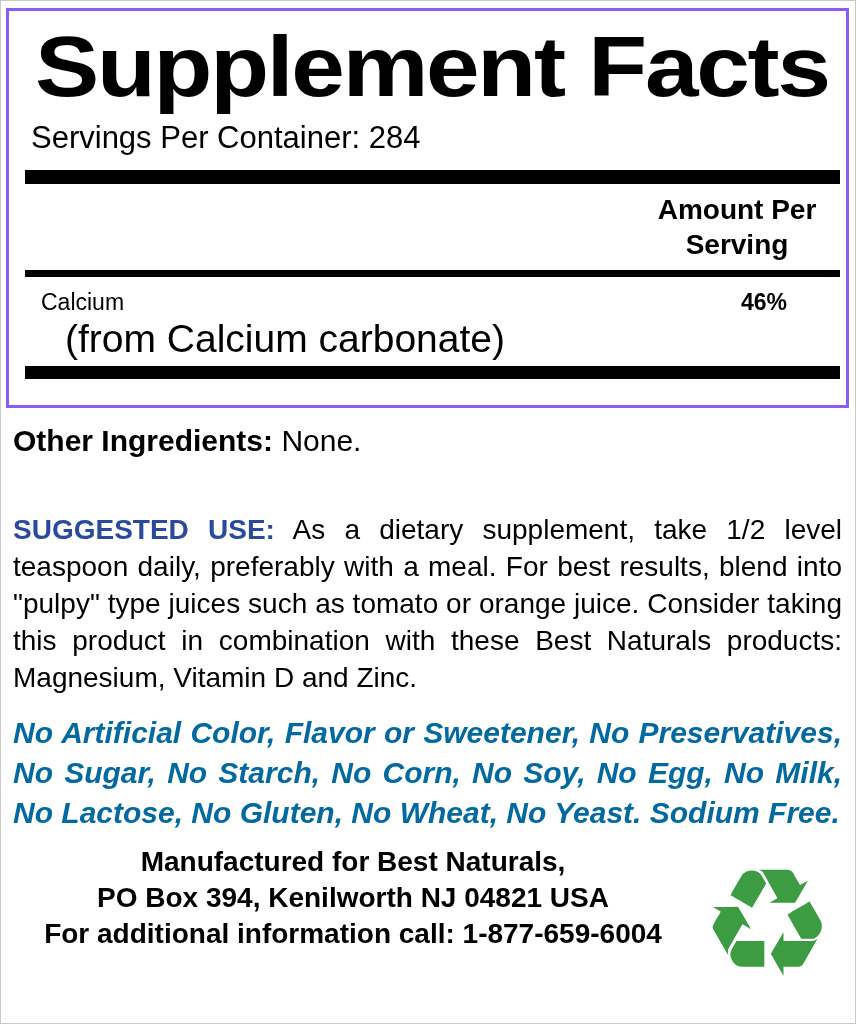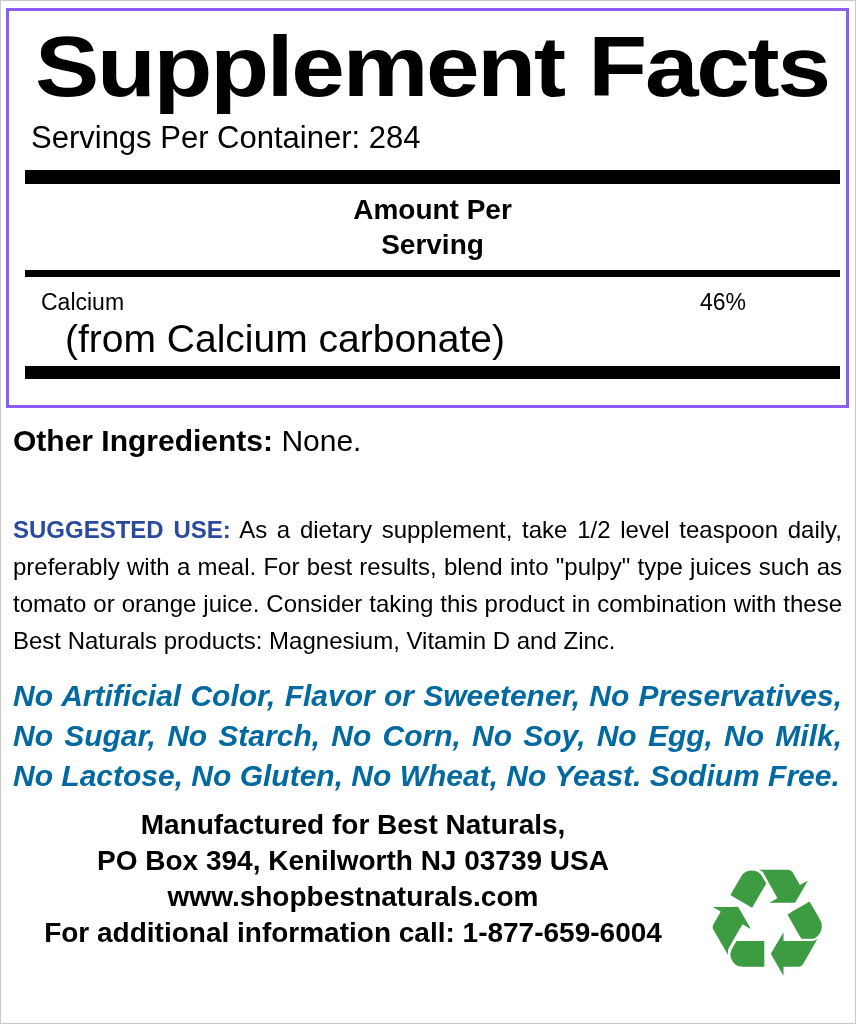--- a/index.html
+++ b/index.html
@@ -44,56 +44,56 @@
     line-height: 38px;
     margin-left: 8px;
   }
   .bar { background: #000; margin: 0 2px; }
   .bar-thick-top { height: 14px; margin-top: 13px; }
   .bar-medium    { height: 7px;  margin-top: 8px; }
   .bar-thick-bottom { height: 13px; margin-top: 11px; }
 
   .head-row {
     display: flex;
-    justify-content: center;
+    justify-content: flex-end;
     font-weight: bold;
     font-size: 28px;
     line-height: 35px;
     margin-top: 8px;
   }
   .head-amount { width: 210px; text-align: center; }
   .head-dv { width: 128px; text-align: right; padding-right: 4px; }
 
   .nutrient-row {
     display: flex;
     font-size: 23px;
     line-height: 33px;
     margin-top: 9px;
   }
   .n-name { flex: 1; padding-left: 18px; }
   .n-amount { width: 210px; text-align: center; }
-  .n-dv { width: 128px; text-align: left; padding-right: 14px; }
+  .n-dv { width: 128px; text-align: center; padding-right: 14px; font-weight: bold; }
   .n-sub {
     font-size: 39px;
     line-height: 33px;
     padding-left: 42px;
     margin-top: 3px;
   }
 
   
   .other-ing {
     margin: 15px 14px 0 13px;
     font-size: 30px;
     line-height: 36px;
   }
   .other-ing .lbl { font-weight: bold; }
 
   .suggested {
     margin: 52px 14px 0 13px;
-    font-size: 24px;
+    font-size: 28px;
     line-height: 37px;
     text-align: justify;
   }
   .suggested .lbl {
     color: #2a4aa0;
     font-weight: bold;
   }
 
   .claims {
     margin: 17px 14px 0 13px;
@@ -161,19 +161,18 @@
 
 <p class="suggested">
   <span class="lbl">SUGGESTED USE:</span>
   <span>As a dietary supplement, take 1/2 level teaspoon daily, preferably with a meal. For best results, blend into "pulpy" type juices such as tomato or orange juice. Consider taking this product in combination with these Best Naturals products: Magnesium, Vitamin D and Zinc.</span>
 </p>
 
 <p class="claims">No Artificial Color, Flavor or Sweetener, No Preservatives, No Sugar, No Starch, No Corn, No Soy, No Egg, No Milk, No Lactose, No Gluten, No Wheat, No Yeast. Sodium Free.</p>
 
 <div class="footer">
   <div>Manufactured for Best Naturals,</div>
-  <div>PO Box 394, Kenilworth NJ 03739 USA</div>
-  <div>www.shopbestnaturals.com</div>
+  <div>PO Box 394, Kenilworth NJ 04821 USA</div>
   <div>For additional information call: 1-877-659-6004</div>
 
 </div>
 
 <div class="recycle">♻</div>
 
 </body></html>

